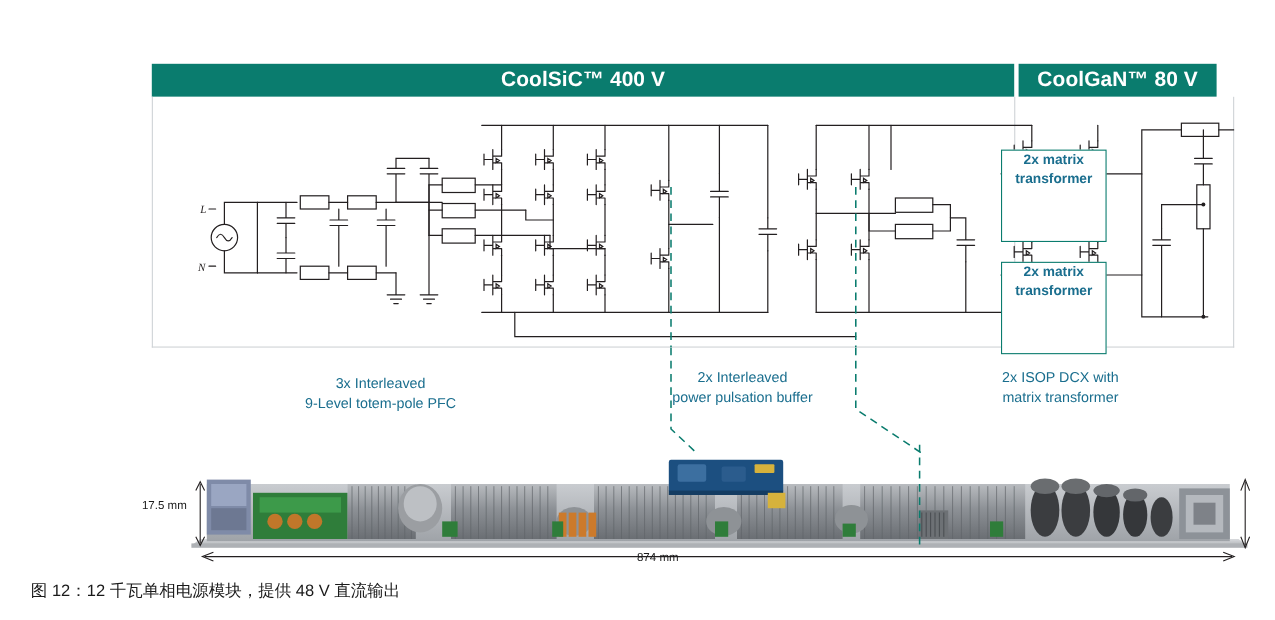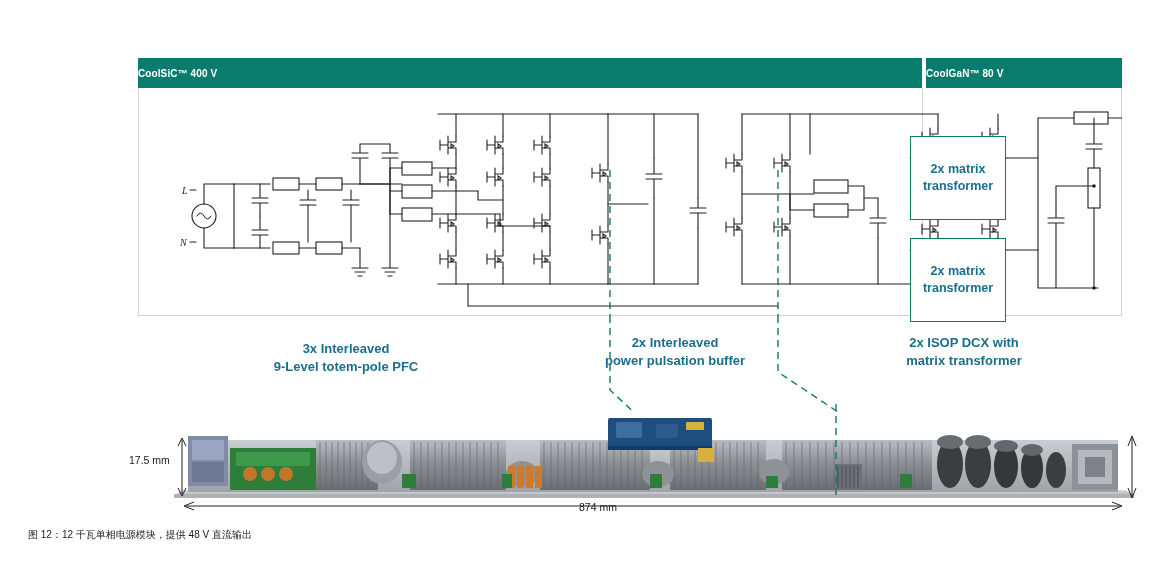--- a/index.html
+++ b/index.html
@@ -32,28 +32,29 @@
   .header-row {
     position: absolute;
     left: 0; top: 0;
     width: 984px;
     height: 30px;
     display: flex;
   }
   .header-cell {
     background: #0a7c6e;
     color: #ffffff;
-    font-size: 10px;
+    font-size: 19px;
     font-weight: bold;
     display: flex;
     align-items: center;
+    justify-content: center;
     letter-spacing: .1px;
   }
   .header-cell.left { width: 784px; }
-  .header-cell.right { width: 196px; margin-left: 4px; }
+  .header-cell.right { width: 180px; margin-left: 4px; }
 
   .schem-box {
     position: absolute;
     left: 0;
     top: 30px;
     width: 984px;
     height: 228px;
     background: #ffffff;
     border: 1px solid #cfd3d6;
     border-top: none;
@@ -74,34 +75,34 @@
   
   .mtx {
     position: absolute;
     box-sizing: border-box;
     border: 1.6px solid #0a7c6e;
     color: #1a6e8e;
     font-size: 12.5px;
     font-weight: bold;
     line-height: 1.35;
     display: flex;
-    align-items: center;
+    align-items: flex-start;
     justify-content: center;
     text-align: center;
     background: #ffffff;
   }
   .mtx-1 { left: 772px; top: 78px; width: 96px; height: 84px; }
   .mtx-2 { left: 772px; top: 180px; width: 96px; height: 84px; }
 
   
   .caption {
     position: absolute;
     color: #1a6e8e;
     font-size: 13px;
-    font-weight: bold;
+    font-weight: normal;
     line-height: 1.35;
     text-align: center;
   }
   .cap-1 { left: 196px; top: 340px; width: 300px; }
   .cap-2 { left: 530px; top: 334px; width: 290px; text-align: center; }
   .cap-3 { left: 824px; top: 334px; width: 280px; }
 
   
   .board-wrap {
     position: absolute;
@@ -117,21 +118,21 @@
     white-space: nowrap;
   }
   .dim-h { left: 19px; top: 50px; }
   .dim-w { left: 469px; top: 97px; }
 
   
   .figcap {
     position: absolute;
     left: 28px;
     top: 528px;
-    font-size: 10px;
+    font-size: 15px;
     color: #1a1a1a;
   }
 </style>
 </head>
 <body>
 
 <div class="page">
 
   <div class="fig-wrap">
 

